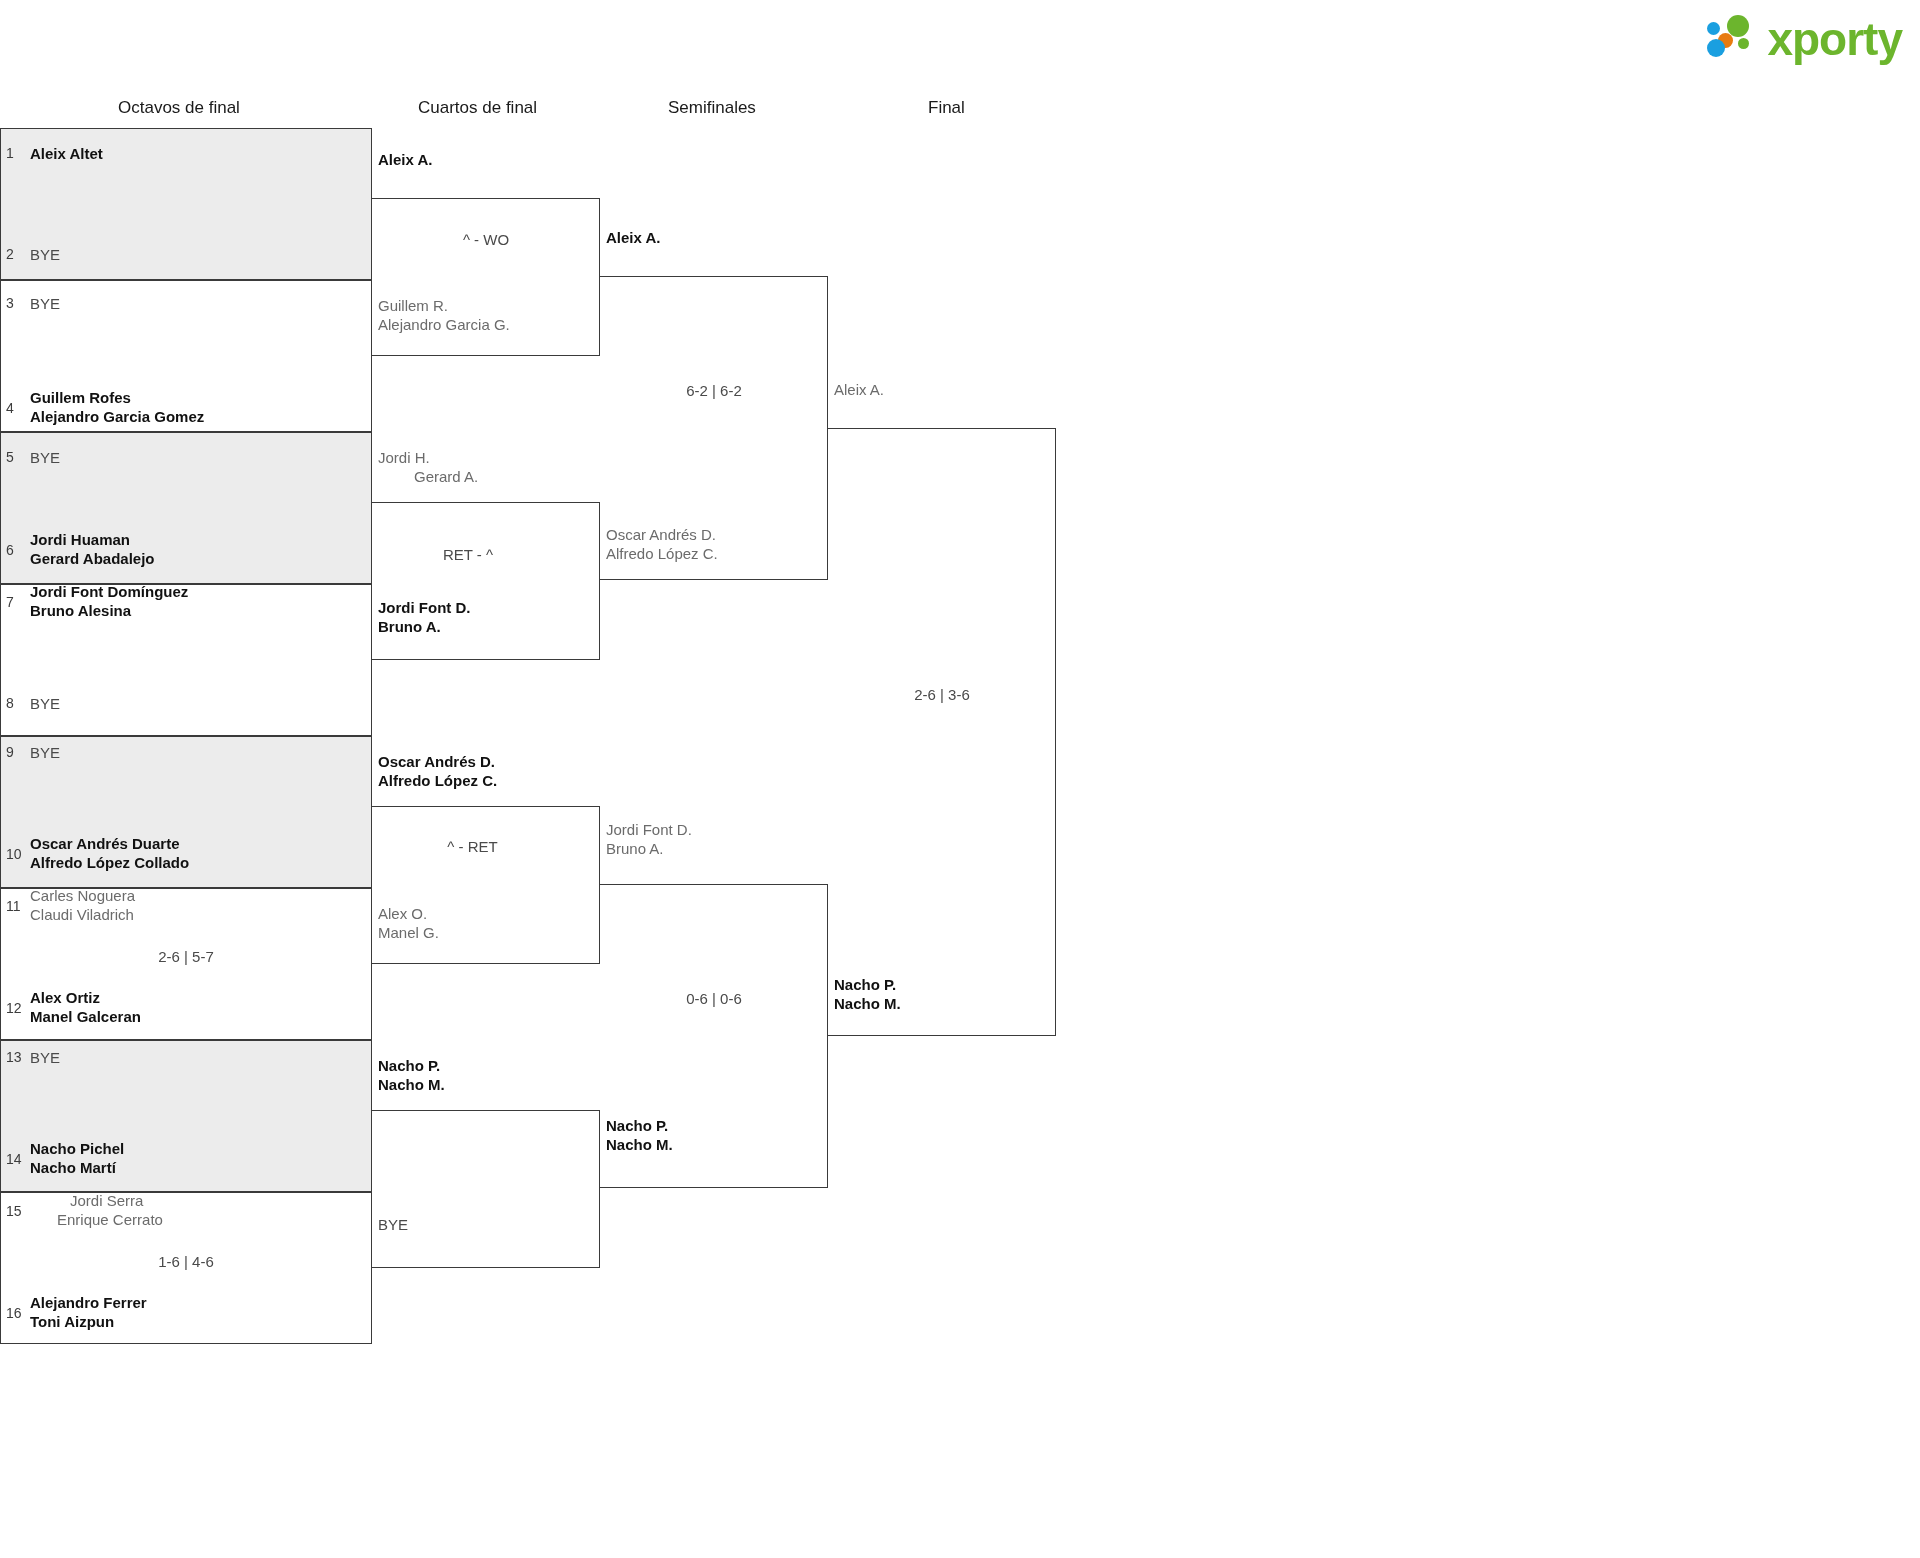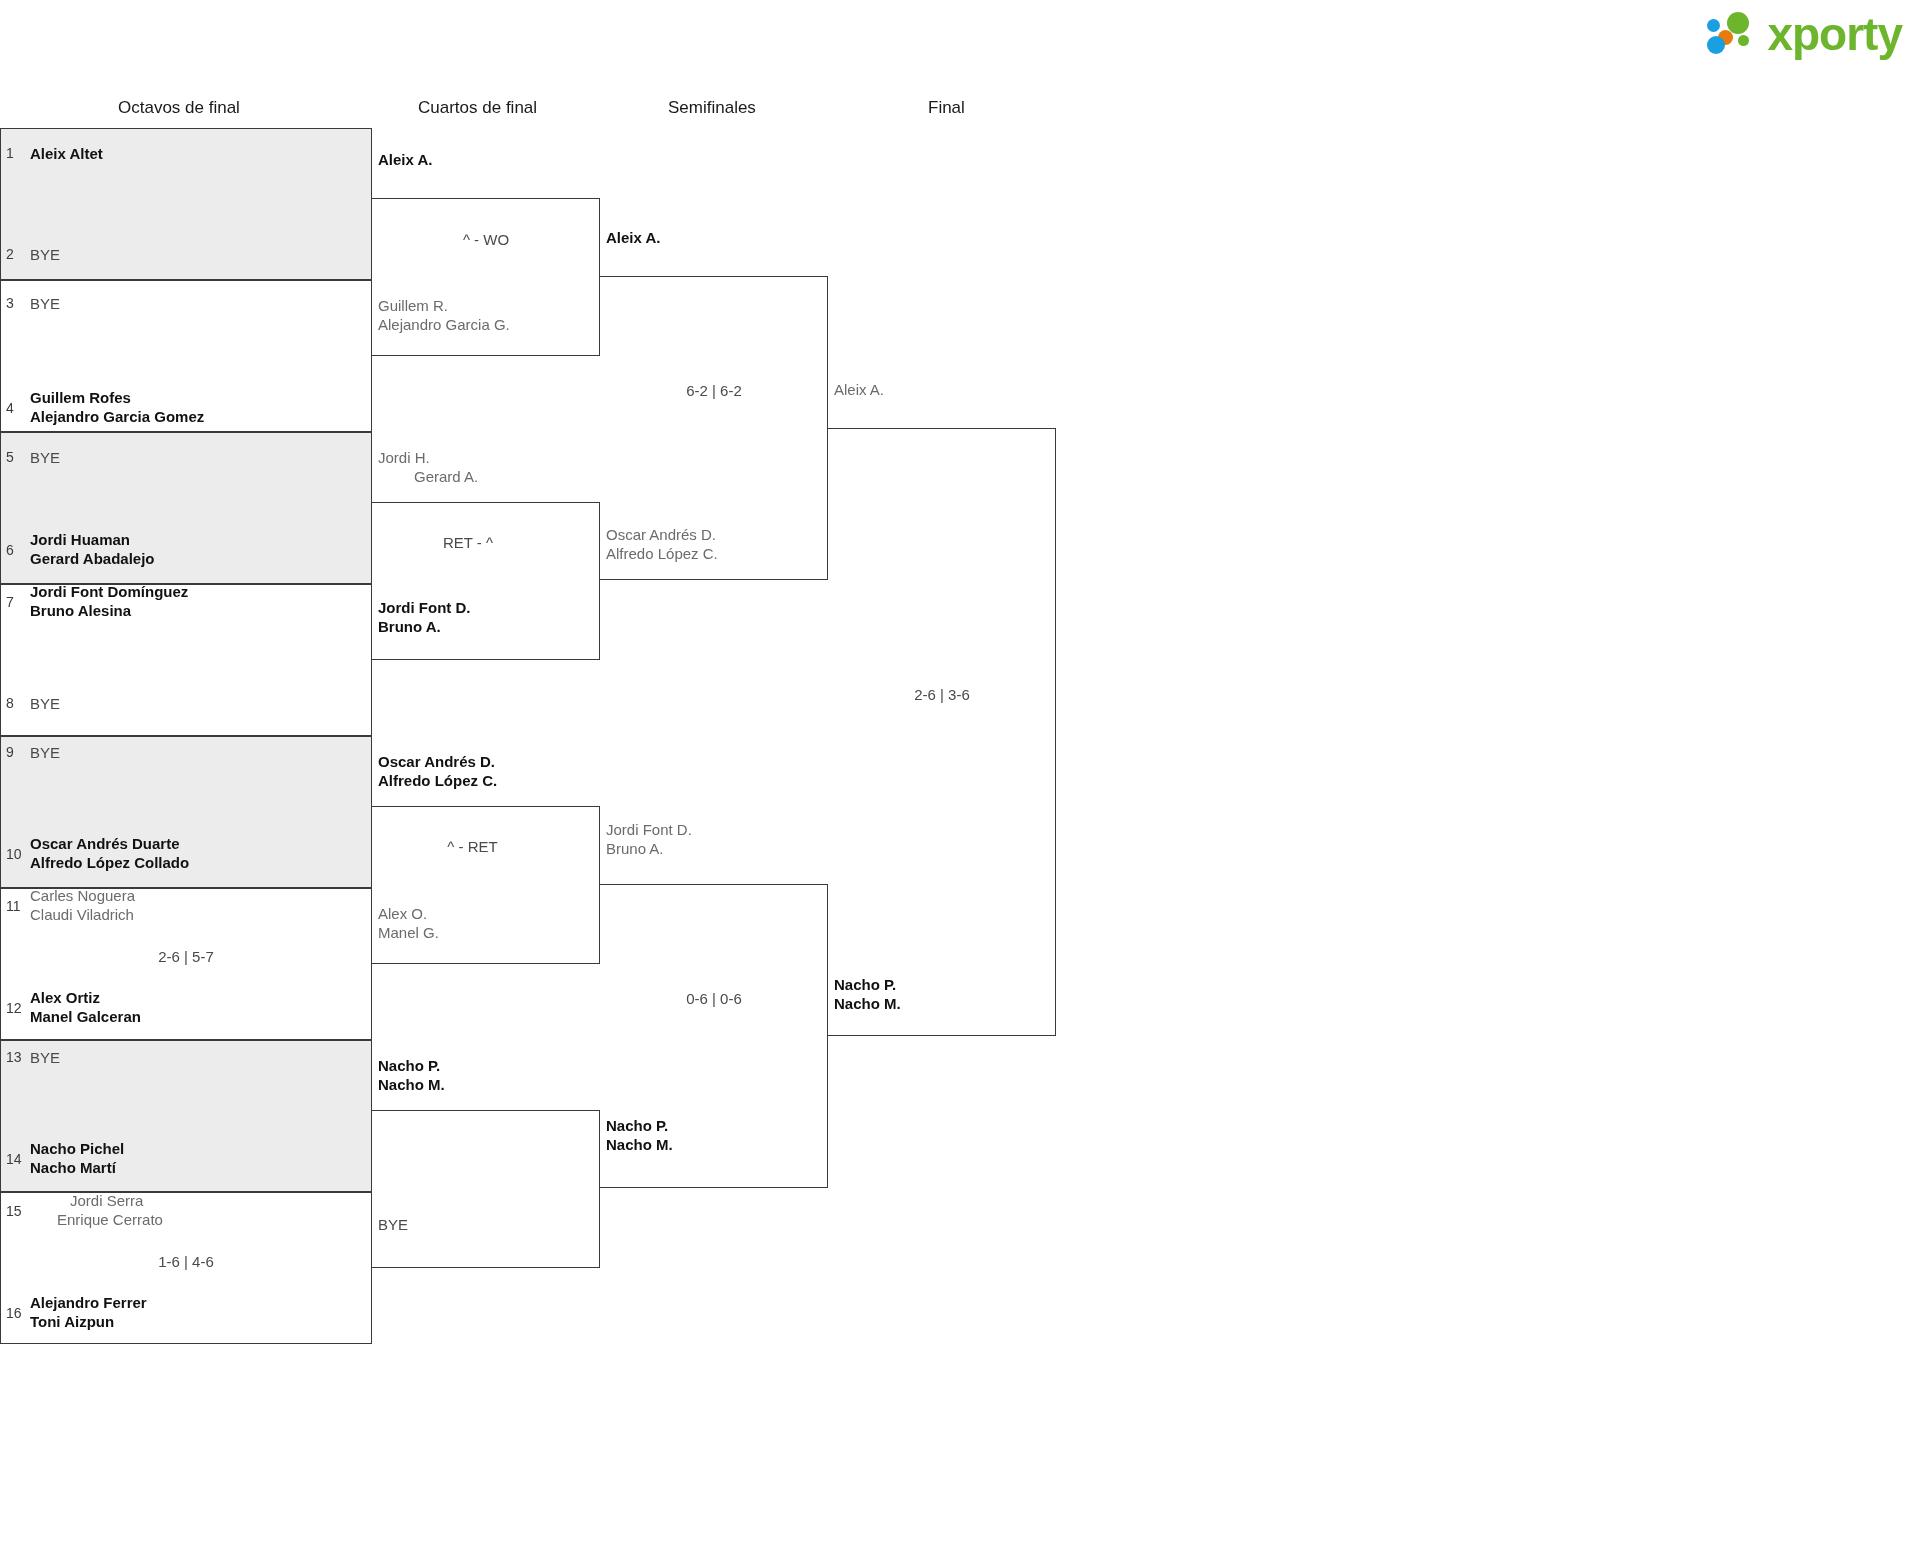--- a/index.html
+++ b/index.html
@@ -37,21 +37,21 @@
     color: #1a1a1a;
   }
 
   
   #logo {
     position: absolute;
     right: 18px;
     top: 6px;
     height: 56px;
     display: flex;
-    align-items: center;
+    align-items: flex-end;
   }
   #logo-mark {
     position: relative;
     width: 56px;
     height: 50px;
     margin-right: 4px;
   }
   .dot {
     position: absolute;
     border-radius: 50%;
@@ -233,21 +233,21 @@
   <div class="label win" style="left:378px; top:150px;">Aleix A.</div>
   <div class="label lose" style="left:378px; top:296px;">Guillem R.</div>
   <div class="label lose" style="left:378px; top:315px;">Alejandro Garcia G.</div>
   <div class="score" style="left:372px; top:231px; width:228px;">^ - WO</div>
 
   <div class="conn" style="left:372px; top:502px; width:228px; height:158px;"></div>
   <div class="label lose" style="left:378px; top:448px;">Jordi H.</div>
   <div class="label lose" style="left:378px; top:467px;margin-left:36px;">Gerard A.</div>
   <div class="label win" style="left:378px; top:598px;">Jordi Font D.</div>
   <div class="label win" style="left:378px; top:617px;">Bruno A.</div>
-  <div class="score" style="left:372px; top:534px; width:192px;">RET - ^</div>
+  <div class="score" style="left:372px; top:546px; width:192px;">RET - ^</div>
 
   <div class="conn" style="left:372px; top:806px; width:228px; height:158px;"></div>
   <div class="label win" style="left:378px; top:752px;">Oscar Andrés D.</div>
   <div class="label win" style="left:378px; top:771px;">Alfredo López C.</div>
   <div class="label lose" style="left:378px; top:904px;">Alex O.</div>
   <div class="label lose" style="left:378px; top:923px;">Manel G.</div>
   <div class="score" style="left:372px; top:838px; width:201px;">^ - RET</div>
 
   <div class="conn" style="left:372px; top:1110px; width:228px; height:158px;"></div>
   <div class="label win" style="left:378px; top:1056px;">Nacho P.</div>

